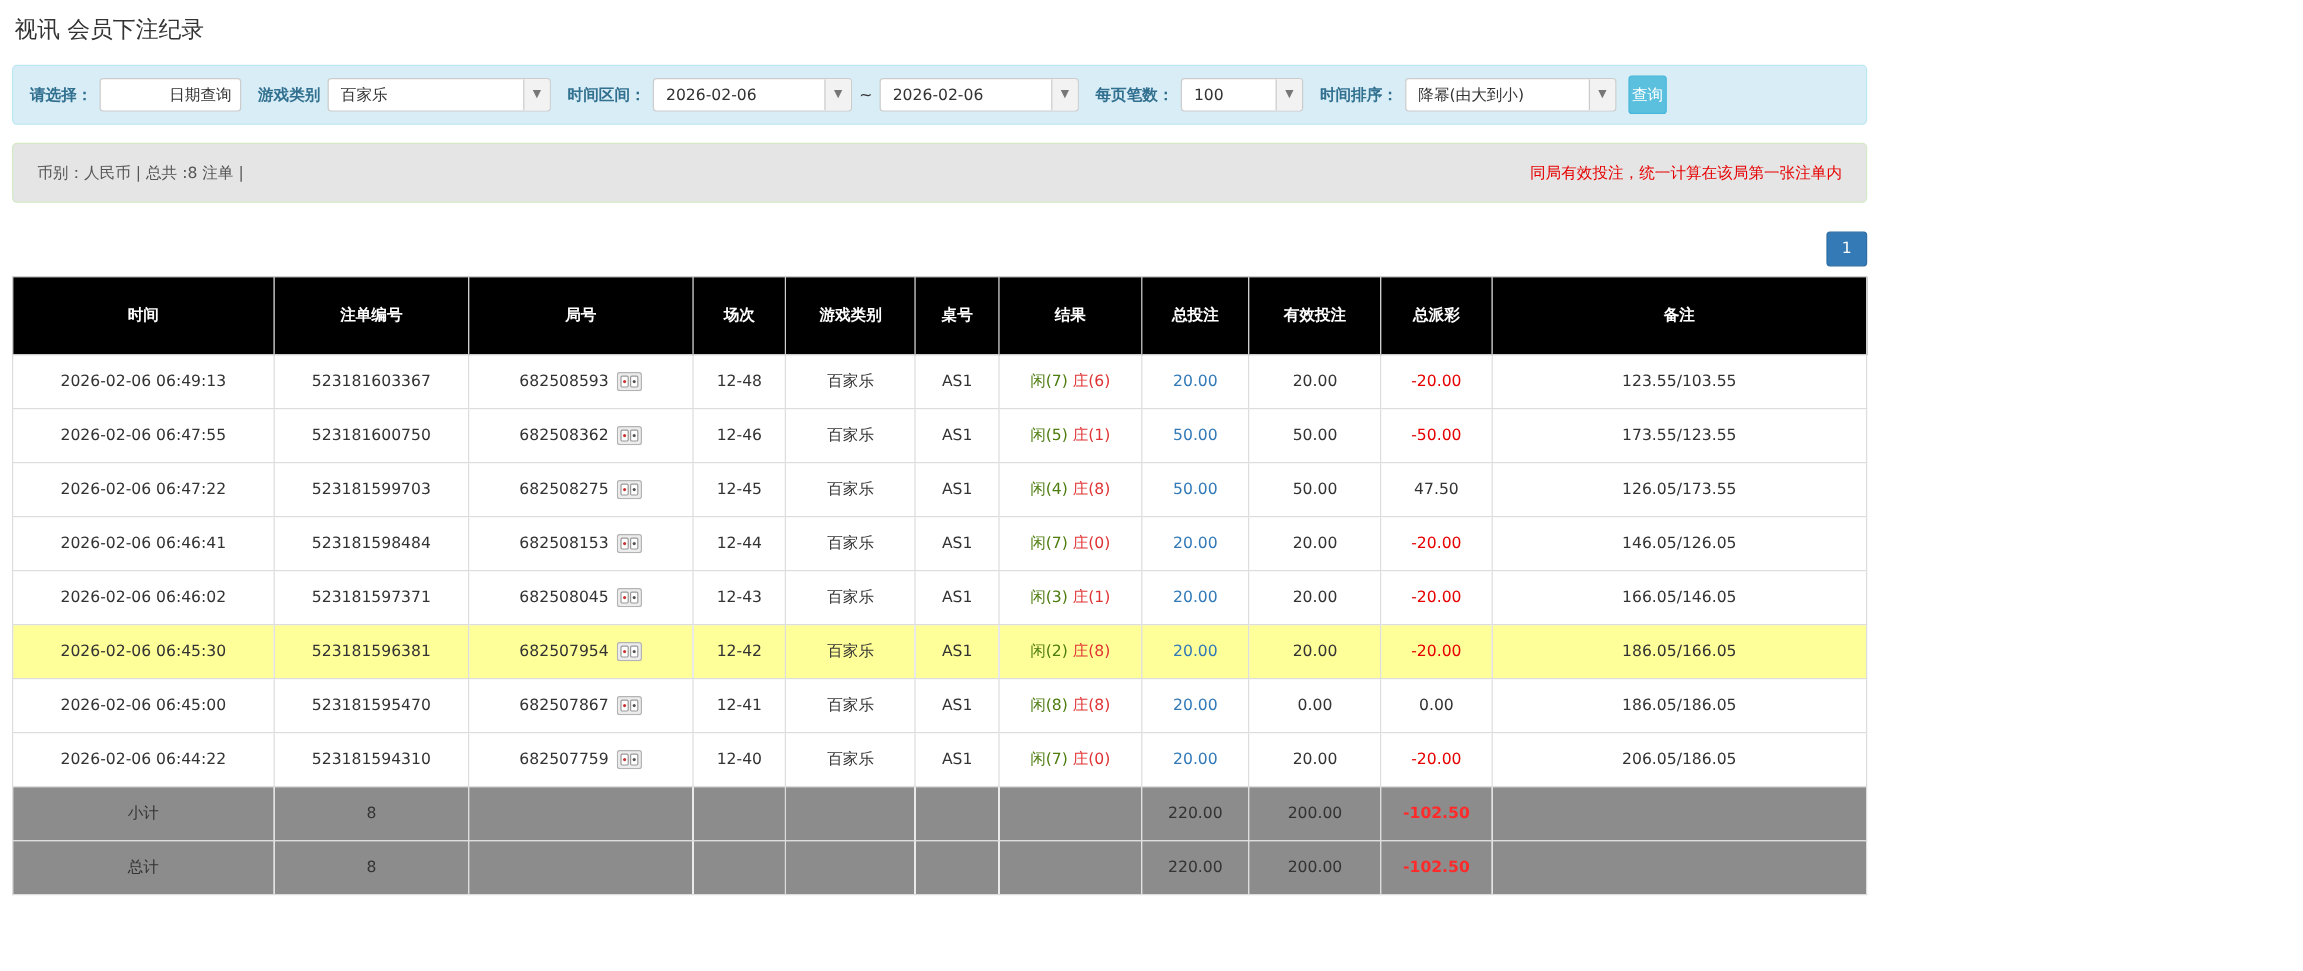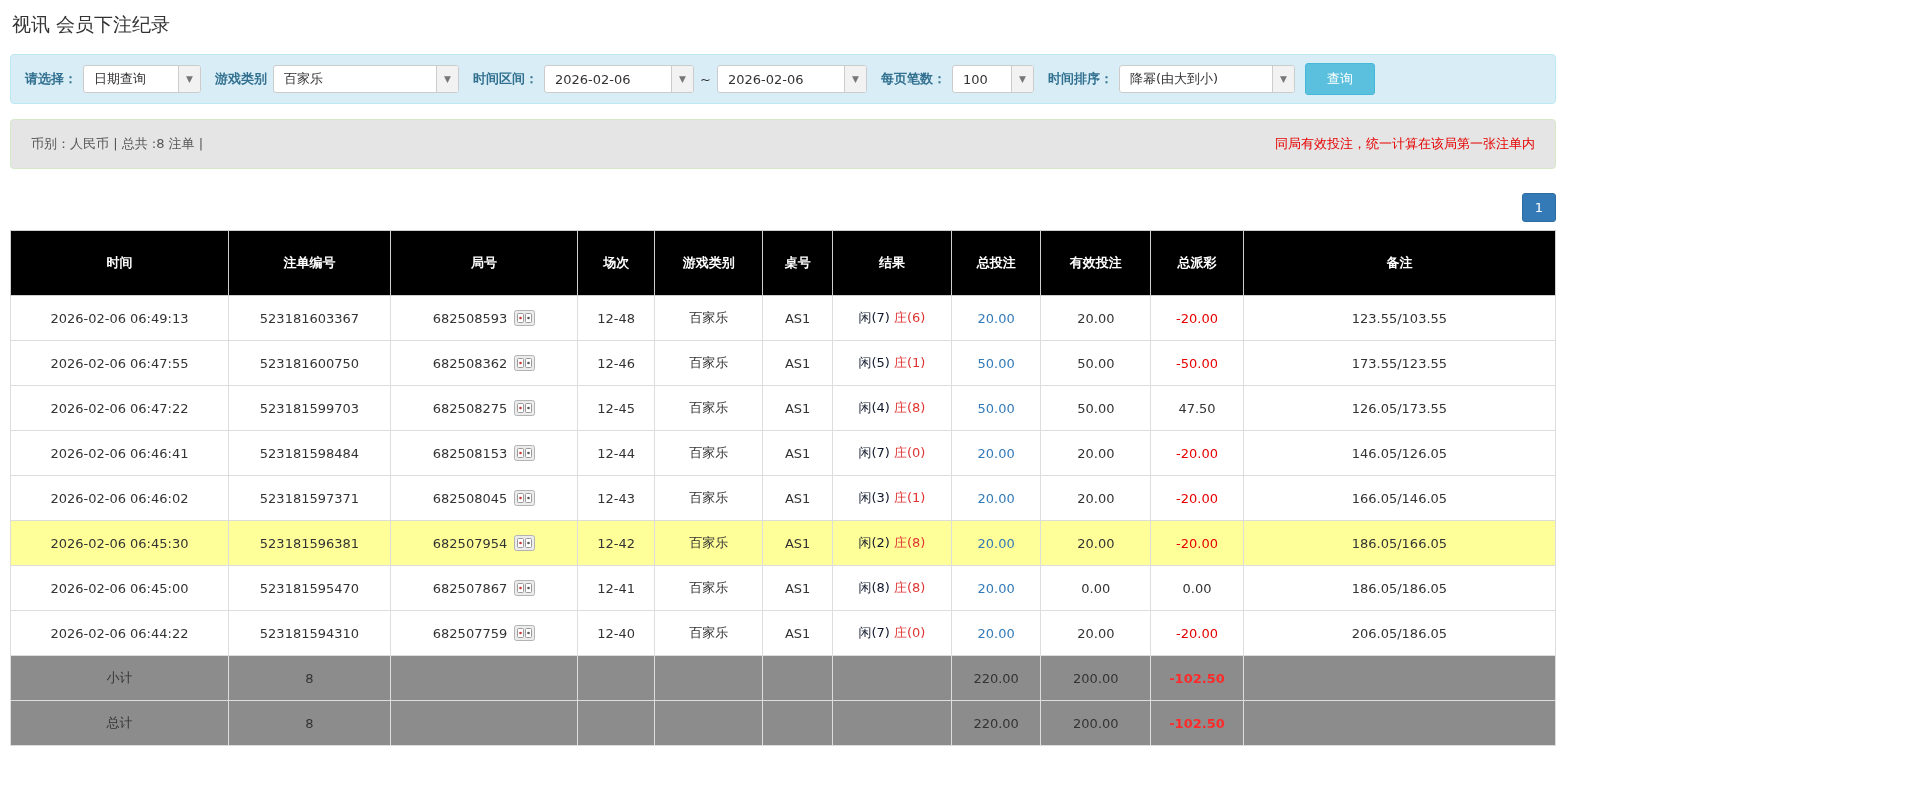--- a/index.html
+++ b/index.html
@@ -35,26 +35,26 @@
     height: 28px;
     overflow: hidden;
     cursor: pointer;
   }
   .combo .val { padding: 0 10px; display: flex; align-items: center; white-space: nowrap; flex: 1; }
   .combo .caret {
     width: 22px; background: #f2f2f2; border-left: 1px solid #ccc;
     display: flex; align-items: center; justify-content: center;
     color: #777; font-size: 9px;
   }
-  .w-query { width: 118px; } .w-game { width: 186px; } .w-date { width: 150px; }
-  .w-size { width: 82px; } .w-sort { width: 176px; }
+  .w-query { width: 118px; padding-left: 47px; } .w-game { width: 186px; } .w-date { width: 166px; }
+  .w-size { width: 102px; } .w-sort { width: 176px; }
   .tilde { margin: 0 6px; color: #333; }
   .btn-query {
     background: #5bc0de; border: 1px solid #46b8da; color: #fff;
-    padding: 6px 21px; border-radius: 3px; font-size: 13px;
+    padding: 6px 2px; border-radius: 3px; font-size: 13px;
     margin-left: 10px; cursor: pointer; font-family: inherit;
   }
 
   
   .summary-bar {
     background: #e5e5e5; border: 1px solid #d6e9c6; border-radius: 4px;
     margin-top: 15px; padding: 15px 20px;
     display: flex; justify-content: space-between; align-items: center;
   }
   .summary-left { color: #555; }
@@ -73,21 +73,21 @@
   table.records th {
     background: #000; color: #fff; font-weight: bold; font-size: 13px;
     padding: 23px 4px; border: 1px solid #cfcfcf; text-align: center;
   }
   table.records td {
     border: 1px solid #ddd; text-align: center; padding: 13px 4px;
     font-size: 13px; color: #333; background: #fff;
     overflow: hidden; white-space: nowrap;
   }
   tr.hl td { background: #ffff99; }
-  .player { color: #0f172a; margin-right: 4px; }
+  .player { color: #4d7c0f; margin-right: 4px; }
   .banker { color: #e03333; }
   .bet-link { color: #337ab7; cursor: pointer; }
   .payout.neg { color: #e60000; }
   .round-wrap { display: inline-flex; align-items: center; gap: 7px; }
   .vid-icon { display: inline-flex; cursor: pointer; line-height: 0; }
 
   tfoot td {
     background: #8c8c8c !important; color: #fff; padding: 8px 4px;
     border: 1px solid #cfcfcf; font-size: 13px;
   }

